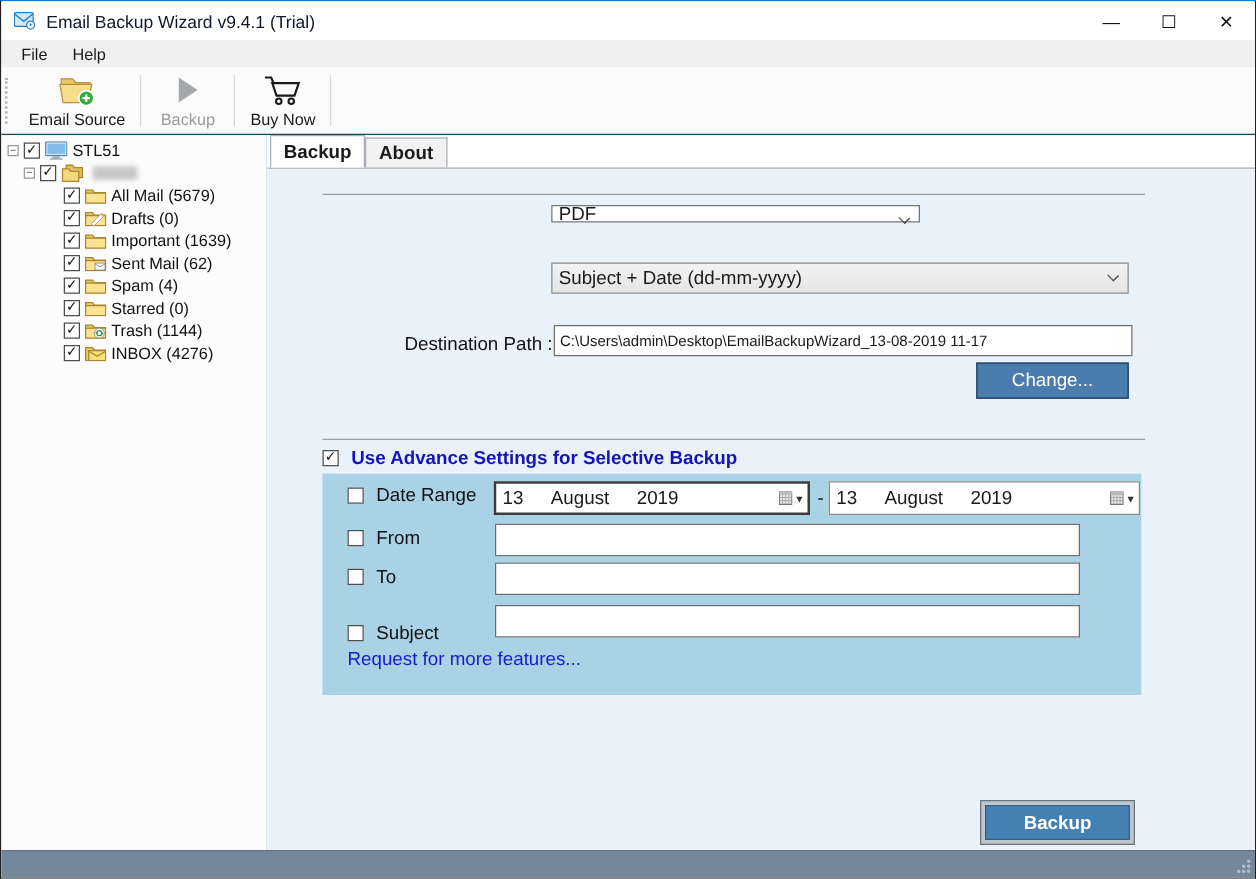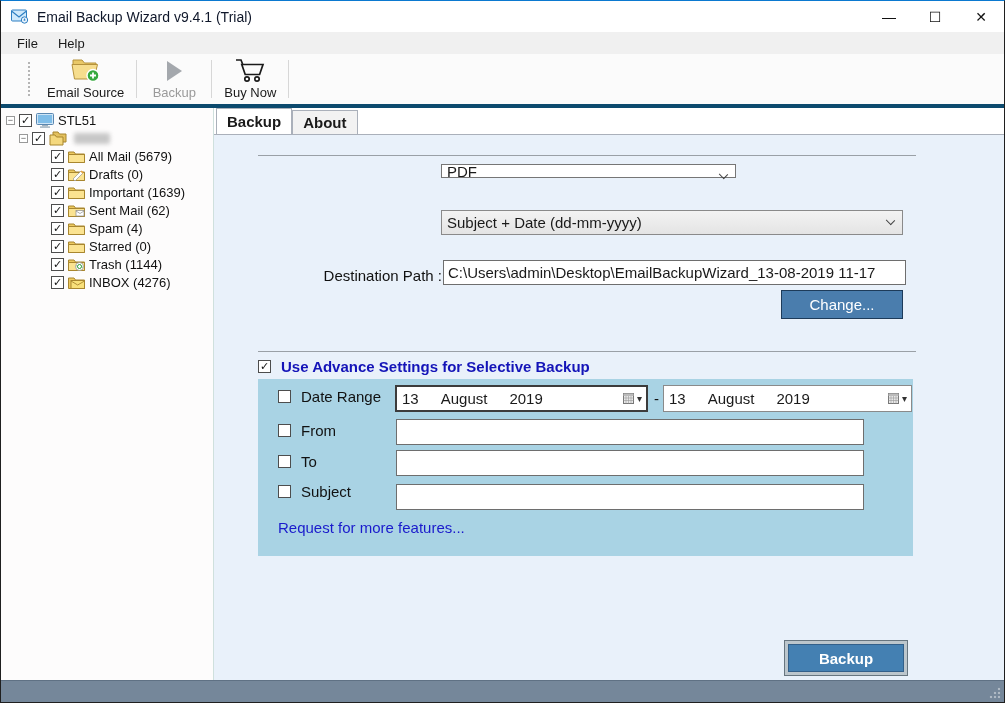--- a/index.html
+++ b/index.html
@@ -18,21 +18,21 @@
   .titlebar .title { font-size:14px; color:#0f172a; }
   .titlebar .spacer { flex:1; }
   .winbtn { width:46px; height:31px; display:flex; align-items:center; justify-content:center;
             font-size:14px; color:#111; cursor:default; }
 
   
   .menubar { height:22px; background:#f0f0f0; display:flex; align-items:center; padding-left:6px; flex:0 0 auto; }
   .menuitem { padding:2px 10px; font-size:13px; }
 
   
-  .toolbar { height:54px; background:#fbfbfb; border-bottom:4px solid #0c4a6e; display:flex; align-items:stretch; flex:0 0 auto;padding-left:24px; }
+  .toolbar { height:54px; background:#fbfbfb; border-bottom:1px solid #0c4a6e; display:flex; align-items:stretch; flex:0 0 auto; }
   .toolgrip { width:7px; border-left:2px dotted #b5b5b5; margin:8px 2px 8px 3px; }
   .toolbtn { display:flex; flex-direction:column; align-items:center; justify-content:flex-end;
              padding:4px 10px 4px 10px; min-width:70px; }
   .toolbtn .tb-ico { height:30px; display:flex; align-items:center; justify-content:center; }
   .toolbtn .tb-label { font-size:13px; margin-top:2px; }
   .toolbtn.disabled .tb-label { color:#9a9a9a; }
   .toolsep { width:1px; background:#d7d7d7; margin:6px 2px; }
 
   
   .main { flex:1; display:flex; min-height:0; }
@@ -57,21 +57,21 @@
 
   .hline { position:absolute; left:44px; width:658px; height:1px; background:#9aa0a6; }
   .flabel { position:absolute; width:218px; text-align:right; font-size:15px; color:#111; }
 
   .combo { position:absolute; height:14px; border:1px solid #767676; background:#fff; display:flex;
            align-items:center; padding:0 22px 0 5px; font-size:15px; }
   .combo.gray { background:linear-gradient(#f3f3f3,#e4e4e4); border-color:#8a8a8a; }
   .combo .chev { position:absolute; right:8px; top:8px; width:7px; height:7px;
                  border-right:1.5px solid #444; border-bottom:1.5px solid #444; transform:rotate(45deg) scale(1,0.9);
                  transform-origin:center; margin-top:-2px; }
-  .textbox { position:absolute; height:25px; border:1px solid #6e6e6e; background:#fff; font-size:15px;
+  .textbox { position:absolute; height:25px; border:1px solid #6e6e6e; background:#fff; font-size:12px;
              display:flex; align-items:center; padding:0 4px; white-space:nowrap; overflow:hidden; }
 
   .changebtn { position:absolute; width:122px; height:29px; background:#4a7dad; border:1px solid #1d3b5a;
                color:#fff; font-size:15px; display:flex; align-items:center; justify-content:center; }
 
   .advrow { position:absolute; display:flex; align-items:center; }
   .advtitle { font-size:15px; font-weight:bold; color:#1414b8; margin-left:6px; }
 
   .bluepanel { position:absolute; left:44px; top:244px; width:655px; height:177px; background:#a9d3e4; }
   .prow { position:absolute; display:flex; align-items:center; }
@@ -379,21 +379,21 @@
             <span class="plabel">From</span>
           </div>
           <div class="pinput" style="left:138px; top:40px; width:468px"></div>
 
           <div class="prow" style="left:20px; top:74px">
             <span class="cbx"></span>
             <span class="plabel">To</span>
           </div>
           <div class="pinput" style="left:138px; top:71px; width:468px"></div>
 
-          <div class="prow" style="left:20px; top:104px">
+          <div class="prow" style="left:20px; top:119px">
             <span class="cbx"></span>
             <span class="plabel">Subject</span>
           </div>
           <div class="pinput" style="left:138px; top:105px; width:468px"></div>
 
           <div class="reqlink" style="left:20px; top:140px">Request for more features...</div>
         </div>
 
         <div class="backup-outer">
           <div class="backup-inner">Backup</div>

